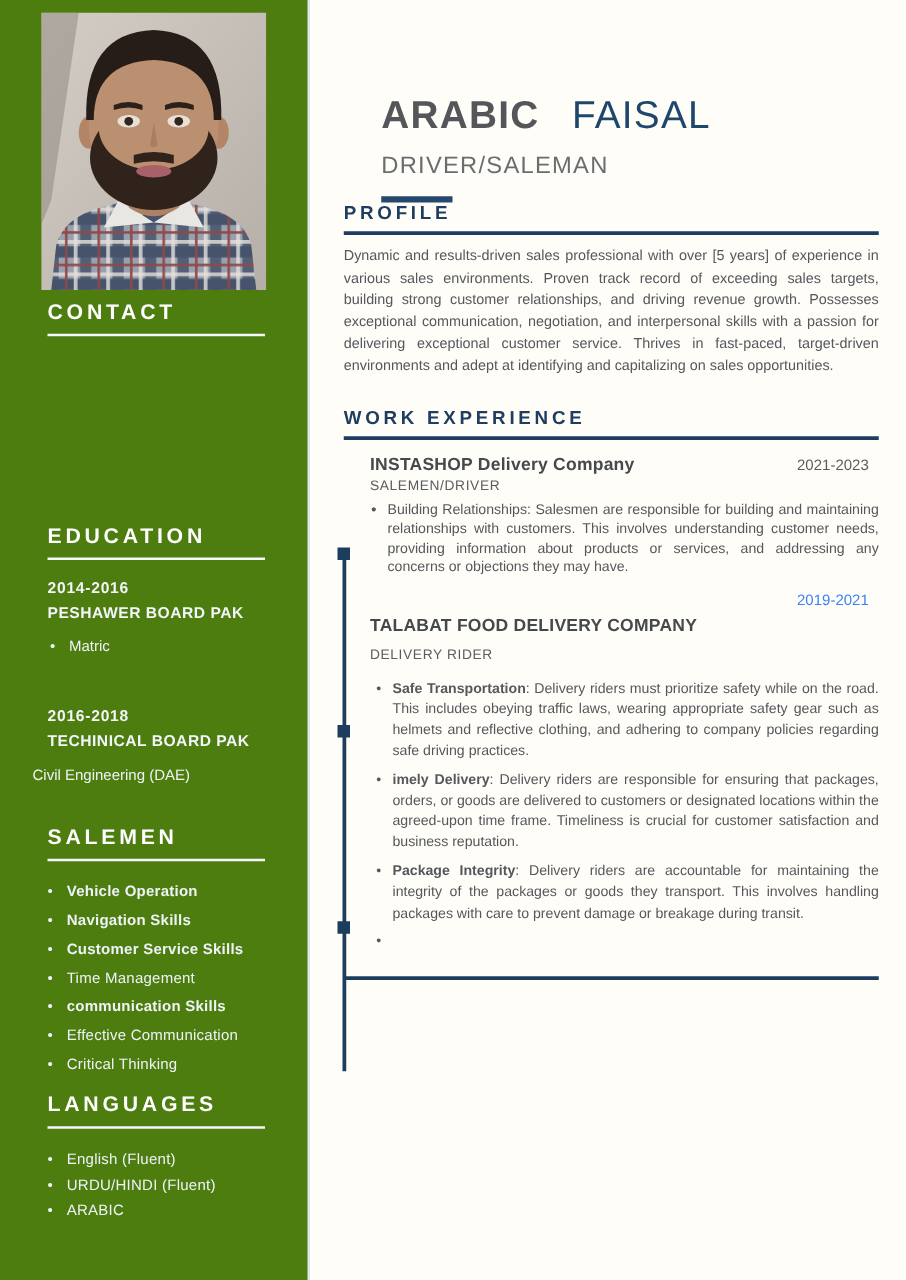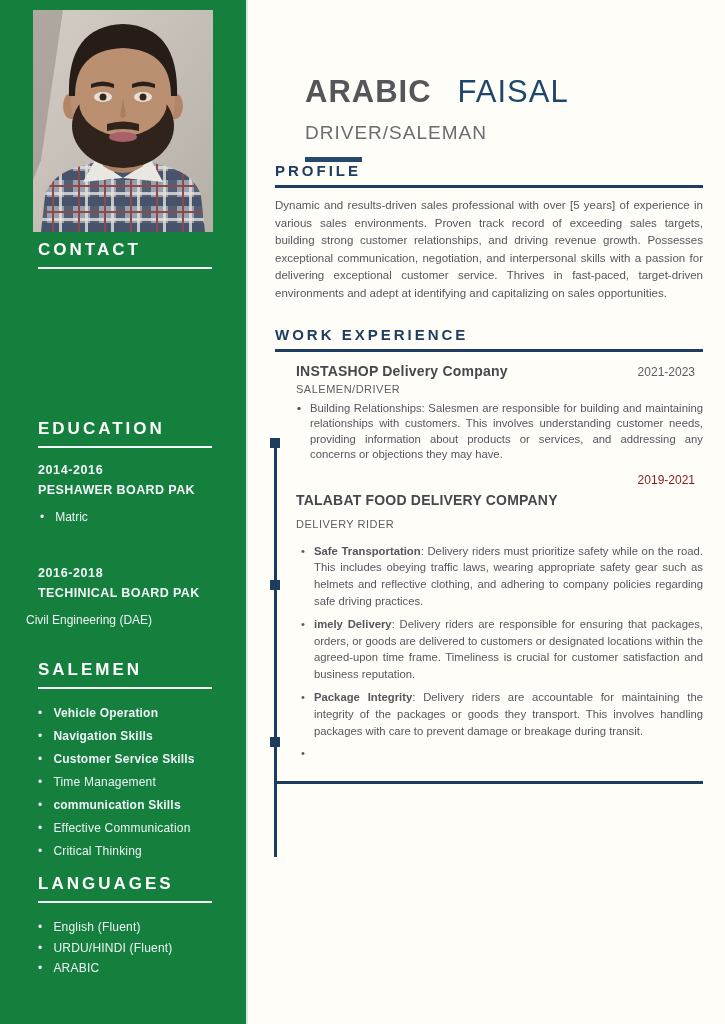--- a/index.html
+++ b/index.html
@@ -4,21 +4,21 @@
 <style>
   * { margin:0; padding:0; box-sizing:border-box; }
   html,body { background:#e9e9e9; }
   .page {
     position:relative; width:725px; height:1024px; margin:0 auto;
     background:#fffdf8; font-family:"Liberation Sans", sans-serif; overflow:hidden;
   }
   
   .sidebar {
     position:absolute; left:0; top:0; width:248px; height:1024px;
-    background:#15803d; color:#fff; border-right:2px solid #dde4ea;
+    background:#4d7c0f; color:#fff; border-right:2px solid #dde4ea;
   }
   .photo { position:absolute; left:33px; top:10px; width:180px; height:222px; }
   .side-section { position:absolute; left:38px; width:174px; }
   .side-heading { font-size:17px; font-weight:bold; letter-spacing:3px; color:#ffffff; }
   .side-rule { height:2px; background:#f4f8fb; margin-top:7px; width:174px; }
   .sec-contact { top:240px; }
   .sec-education { top:419px; }
   .sec-skills { top:660px; }
   .sec-languages { top:874px; }
   .contact-list { margin-top:17px; }
@@ -50,21 +50,21 @@
   .job { margin-left:21px; }
   .job-header { display:flex; justify-content:space-between; align-items:baseline; margin-top:11px; }
   .company { font-size:14px; font-weight:bold; color:#45484d; letter-spacing:.2px; }
   .dates { font-size:12px; color:#5b5c5f; padding-right:8px; }
   .role { font-size:11px; color:#5b5c5f; margin-top:4px; letter-spacing:.5px; }
   .bullets { margin-top:6px; }
   .bullet { position:relative; padding-left:14px; font-size:11.3px; color:#55575c; line-height:15.4px; text-align:justify; margin-bottom:5px; }
   .bullet::before { content:"•"; position:absolute; left:1px; top:0; }
   .lead { font-weight:bold; }
   .job2 { margin-top:10px; }
-  .dates-row { text-align:right; font-size:12px; color:#7f1d1d; padding-right:8px; }
+  .dates-row { text-align:right; font-size:12px; color:#3b82f6; padding-right:8px; }
   .job2 .company { margin-top:5px; }
   .job2 .role { margin-top:10px; }
   .job2 .bullets { margin-top:13px; padding-left:4px; }
   .job2 .bullet { line-height:16.8px; margin-bottom:6px; }
   .bottom-rule { margin-top:42px; height:3px; background:#1d3d5f; }
   
   .timeline-line { position:absolute; left:274px; top:440px; width:3px; height:417px; background:#1d3d5f; }
   .timeline-marker { position:absolute; left:270px; width:10px; height:10px; background:#1d3d5f; }
   .tm-1 { top:438px; } .tm-2 { top:580px; } .tm-3 { top:737px; }
 </style>

